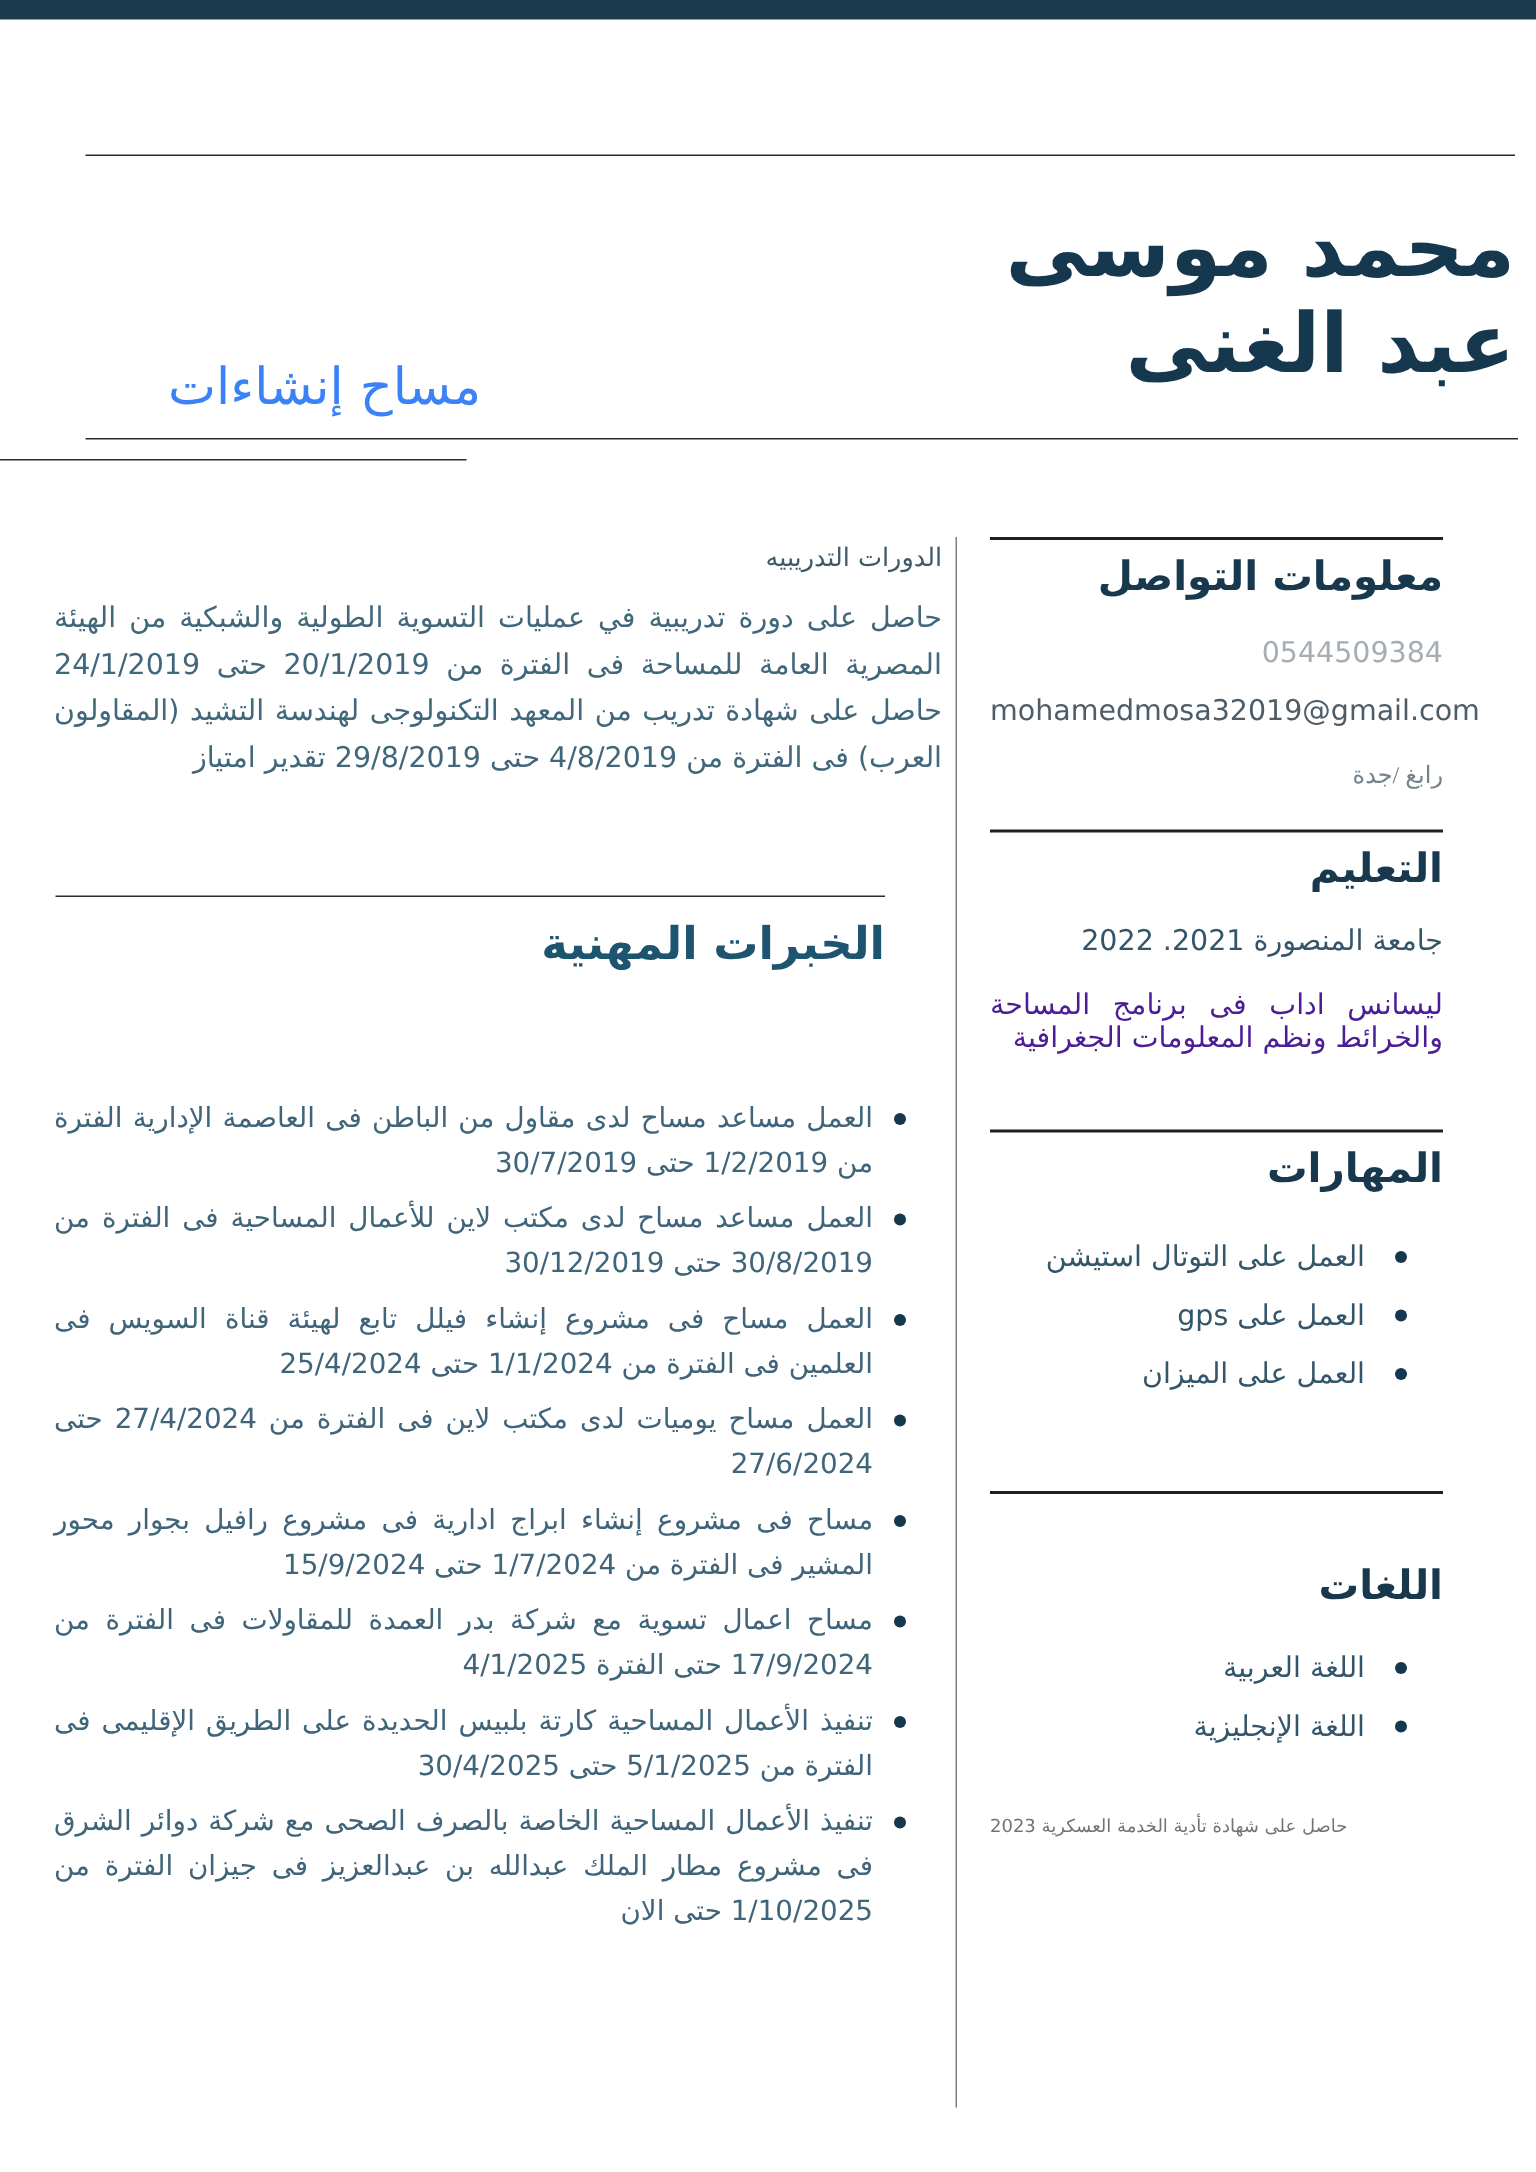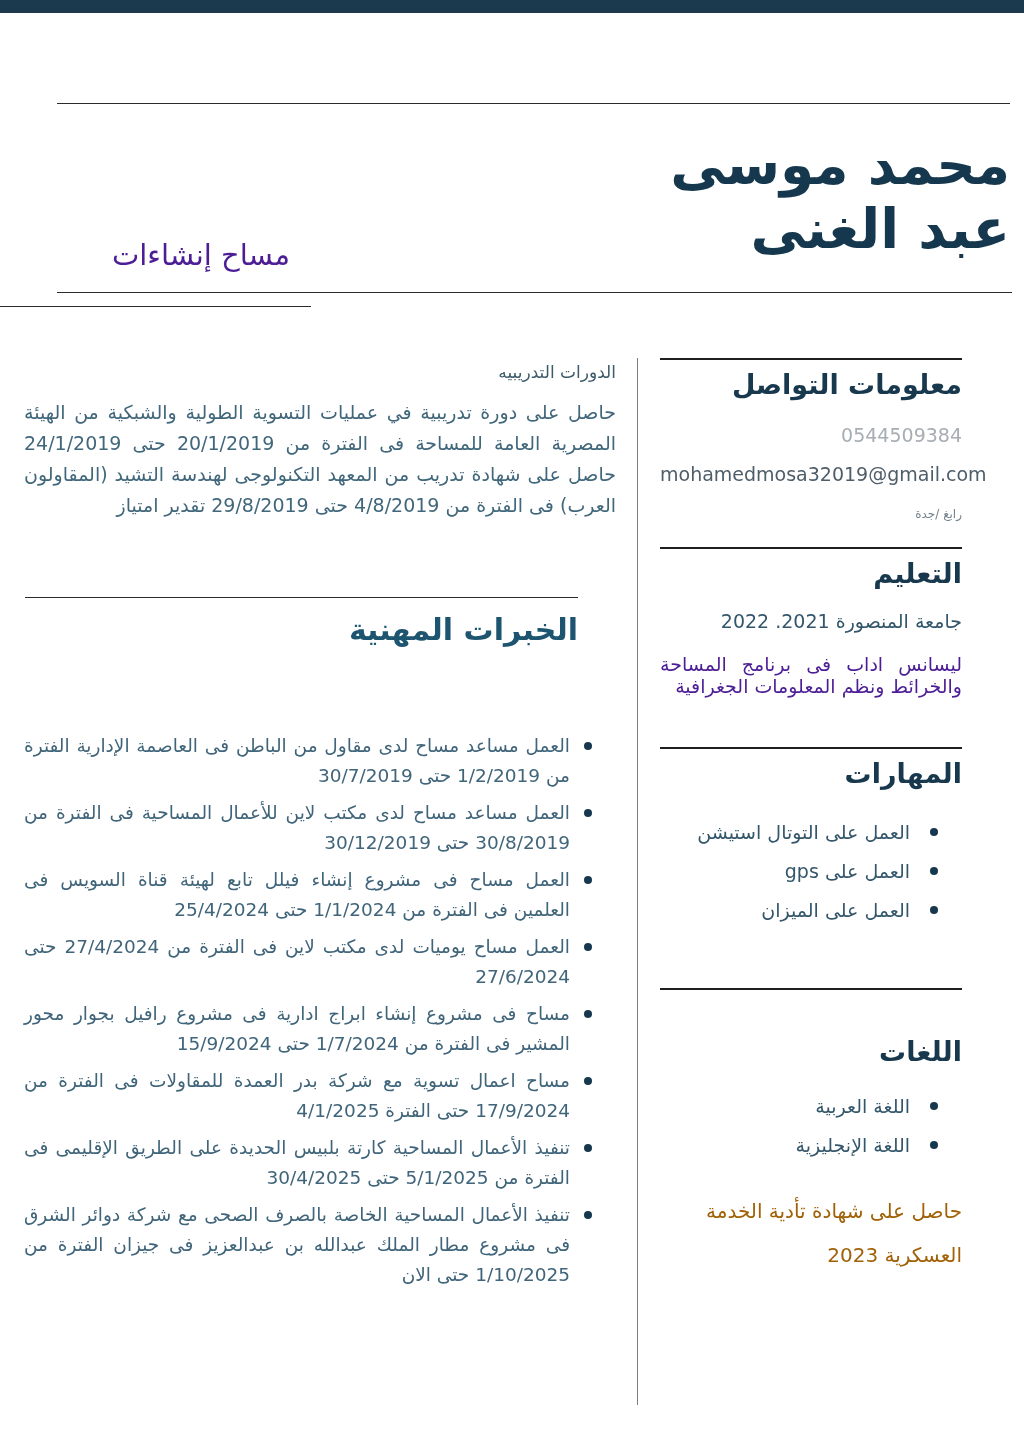--- a/index.html
+++ b/index.html
@@ -17,59 +17,59 @@
   .rule-mid  { top:292px; left:57px; width:955px; }
   .rule-mid2 { top:306px; left:0;   width:311px; }
 
   .name {
     position:absolute; top:134px; right:14px;
     text-align:right; font-size:55px; font-weight:bold;
     color:#16384e; line-height:1.16;
   }
   .job-title {
     position:absolute; top:238px; left:112px;
-    font-size:29px; color:#4c1d95;
+    font-size:34px; color:#3b82f6;
   }
 
   .vdivider { position:absolute; top:358px; left:637px; width:1px; height:1047px; background:#7e7e7e; }
 
   
   .sidebar { position:absolute; top:358px; left:660px; width:302px; }
   .side-rule { height:2px; background:#1f1f1f; }
   .side-title {
     font-size:27px; font-weight:bold; color:#17384d;
     text-align:right; margin-top:9px;
   }
   .contact-phone  { margin-top:24px; font-size:19px; color:#a6adb3; text-align:right; }
   .contact-email  { margin-top:17px; font-size:19px; color:#4e5d68; text-align:right; direction:ltr; }
-  .contact-location { margin-top:22px; font-size:12px; color:#74828c; text-align:right; padding-left:0; padding-right:0; margin-left:150px; }
+  .contact-location { margin-top:22px; font-size:16px; color:#74828c; text-align:right; padding-left:0; padding-right:0; margin-left:150px;font-family:Liberation Serif, serif; }
 
   .sec-education .side-rule { margin-top:26px; }
   .edu-school { margin-top:16px; font-size:19px; color:#33566b; text-align:right; line-height:32px; }
   .edu-degree { margin-top:16px; font-size:19px; color:#4c1d95; text-align:justify; line-height:22px; }
 
   .sec-skills .side-rule { margin-top:50px; }
   .side-list { list-style:none; margin-top:24px; }
   .side-list li {
     position:relative; padding-right:52px;
     font-size:19px; color:#33566b; text-align:right;
     line-height:39px;
   }
   .side-list li::before {
     content:""; position:absolute; right:24px; top:15px;
     width:8px; height:8px; border-radius:50%; background:#16384e;
   }
 
   .sec-languages .side-rule { margin-top:58px; }
   .sec-languages .side-title { margin-top:46px; }
   .sec-languages .side-list { margin-top:20px; }
-  .service-note { margin-top:24px; font-size:20px; color:#a16207; text-align:right; line-height:44px; }
+  .service-note { margin-top:24px; font-size:12px; color:#737373; text-align:left; line-height:44px; }
 
   
-  .main { position:absolute; top:362px; left:24px; width:592px; }
+  .main { position:absolute; top:362px; left:36px; width:592px; }
   .training-title { font-size:17px; font-weight:normal; color:#3c5a6a; text-align:right; margin-bottom:15px; }
   .training-body  { font-size:19px; line-height:31px; color:#41677b; text-align:justify; }
 
   .main-rule { margin-top:76px; margin-right:0; width:553px; height:1px; background:#2b2b2b; margin-right:38px; }
   .exp-title { margin-top:14px; margin-right:38px; font-size:30px; font-weight:bold; color:#1d546f; text-align:right; }
 
   .exp-list { list-style:none; margin-top:84px; margin-right:20px; }
   .exp-list li {
     position:relative; padding-right:26px;
     font-size:18.5px; line-height:30px; color:#40657a;

